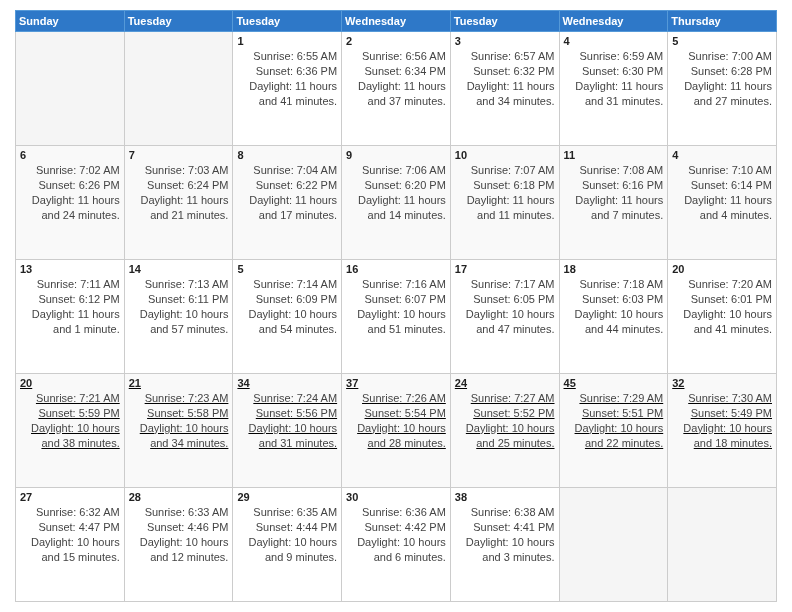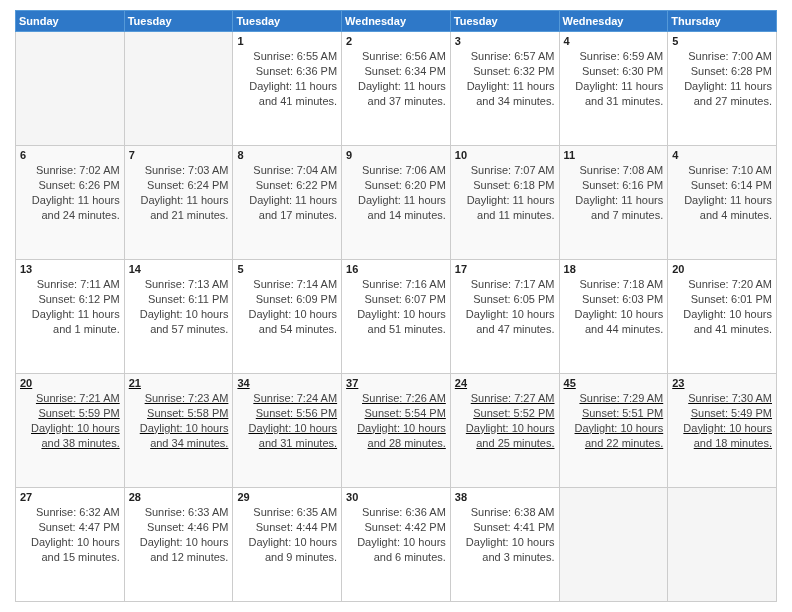--- a/index.html
+++ b/index.html
@@ -211,21 +211,21 @@
           </td>
           <td>
             <span class="day-number">24</span>
             <div class="day-info">Sunrise: 7:27 AM<br>Sunset: 5:52 PM<br>Daylight: 10 hours and 25 minutes.</div>
           </td>
           <td>
             <span class="day-number">45</span>
             <div class="day-info">Sunrise: 7:29 AM<br>Sunset: 5:51 PM<br>Daylight: 10 hours and 22 minutes.</div>
           </td>
           <td>
-            <span class="day-number">23</span>
+            <span class="day-number">32</span>
             <div class="day-info">Sunrise: 7:30 AM<br>Sunset: 5:49 PM<br>Daylight: 10 hours and 18 minutes.</div>
           </td>
         </tr>
         <tr>
           <td>
             <span class="day-number">27</span>
             <div class="day-info">Sunrise: 6:32 AM<br>Sunset: 4:47 PM<br>Daylight: 10 hours and 15 minutes.</div>
           </td>
           <td>
             <span class="day-number">28</span>

